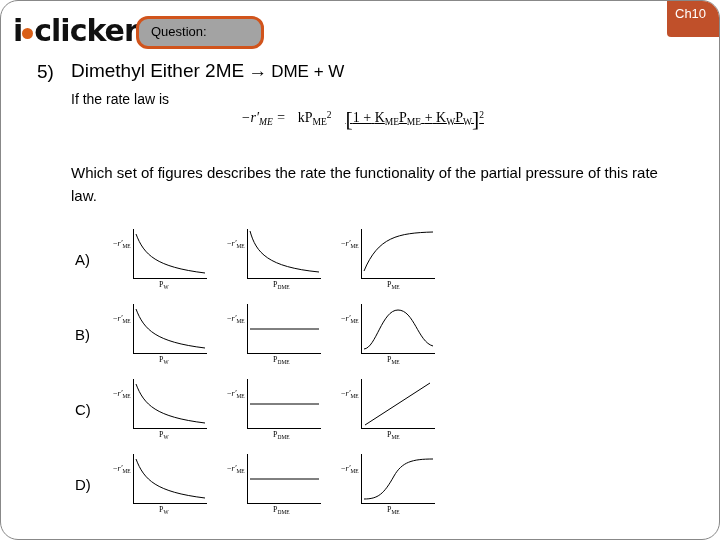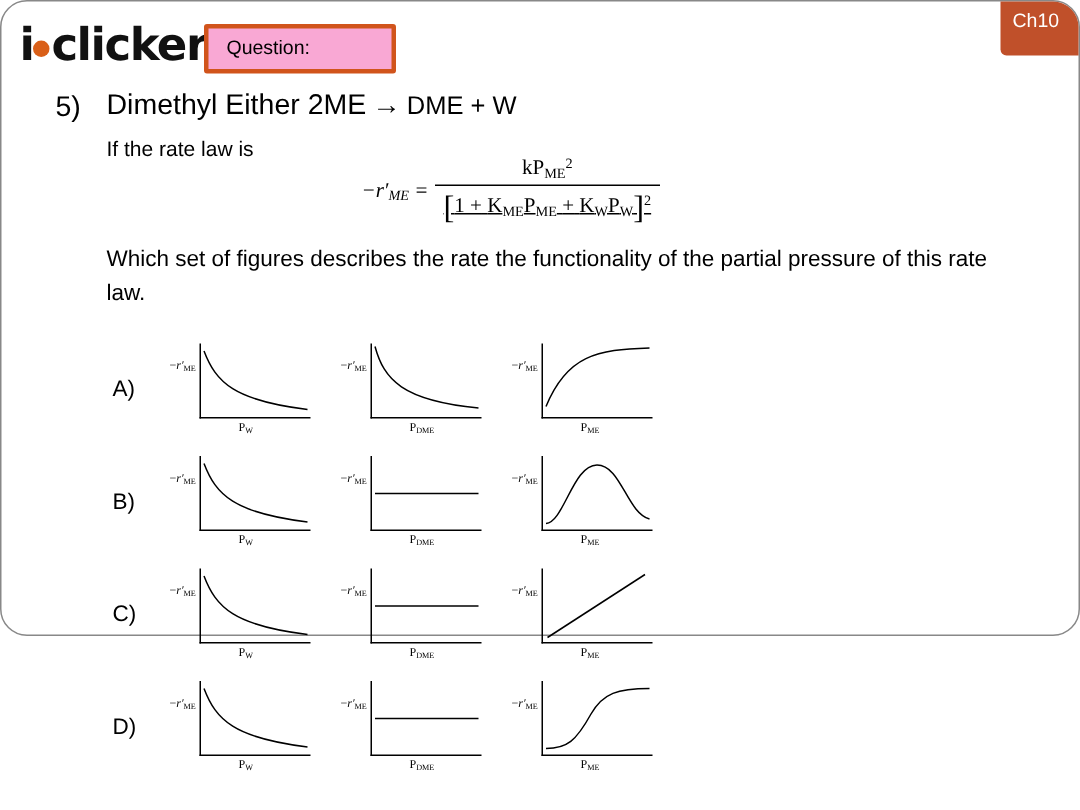--- a/index.html
+++ b/index.html
@@ -10,21 +10,21 @@
     width: 720px;
     height: 540px;
     background: #ffffff;
     font-family: "Liberation Sans", sans-serif;
     color: #000000;
     overflow: hidden;
   }
   .slide {
     position: relative;
     width: 720px;
-    height: 424px;
+    height: 540px;
     box-sizing: border-box;
     border: 1px solid #888;
     border-radius: 18px;
     background: #fff;
     padding-left: 41px;
   }
   
   .logo {
     position: absolute;
     left: 12px;
@@ -44,22 +44,22 @@
     margin: 0 1px 0 0;
     vertical-align: 2px;
   }
   .question-box {
     position: absolute;
     left: 135px;
     top: 15px;
     width: 122px;
     height: 27px;
     border: 3px solid #d1541c;
-    background: #f9a8d4;
-    border-radius: 2px;
+    background: #a3a3a3;
+    border-radius: 12px;
   }
   .question-box span {
     position: absolute;
     left: 12px;
     top: 5px;
     font-size: 13px;
     color: #000;
   }
   .ch-badge {
     position: absolute;
@@ -117,21 +117,20 @@
     align-items: center;
   }
   .eq-lhs {
     font-style: italic;
     white-space: nowrap;
     padding-right: 4px;
     text-align: right;
   }
   .frac {
     display: inline-flex;
-    flex-direction: column;
     align-items: center;
     vertical-align: middle;
   }
   .frac .num {
     padding: 0 8px 1px 8px;
     white-space: nowrap;
   }
   .frac .bar {
     width: 100%;
     height: 1px;

